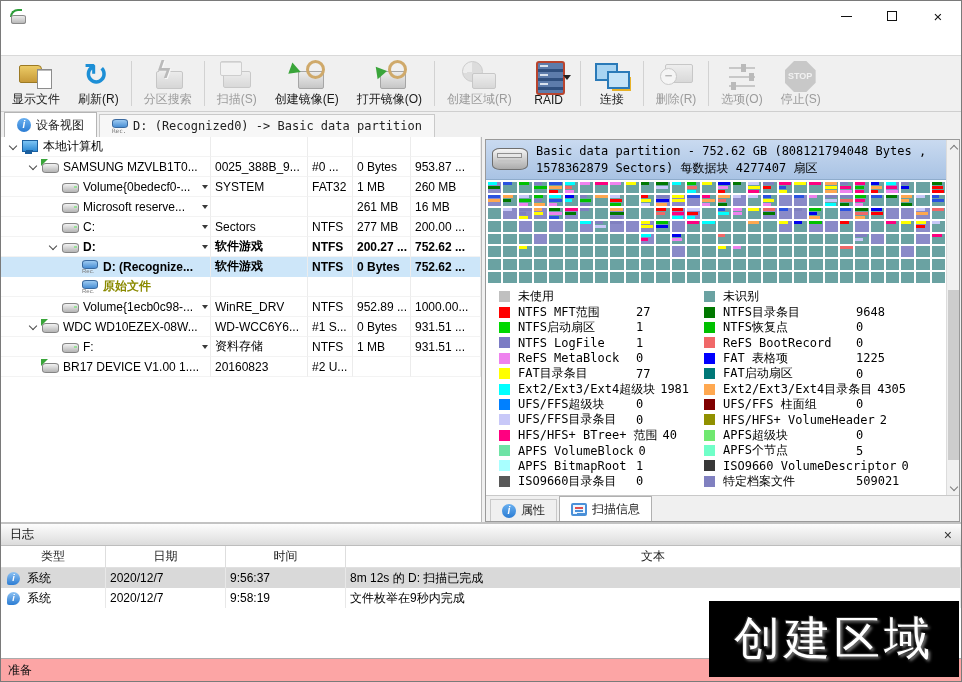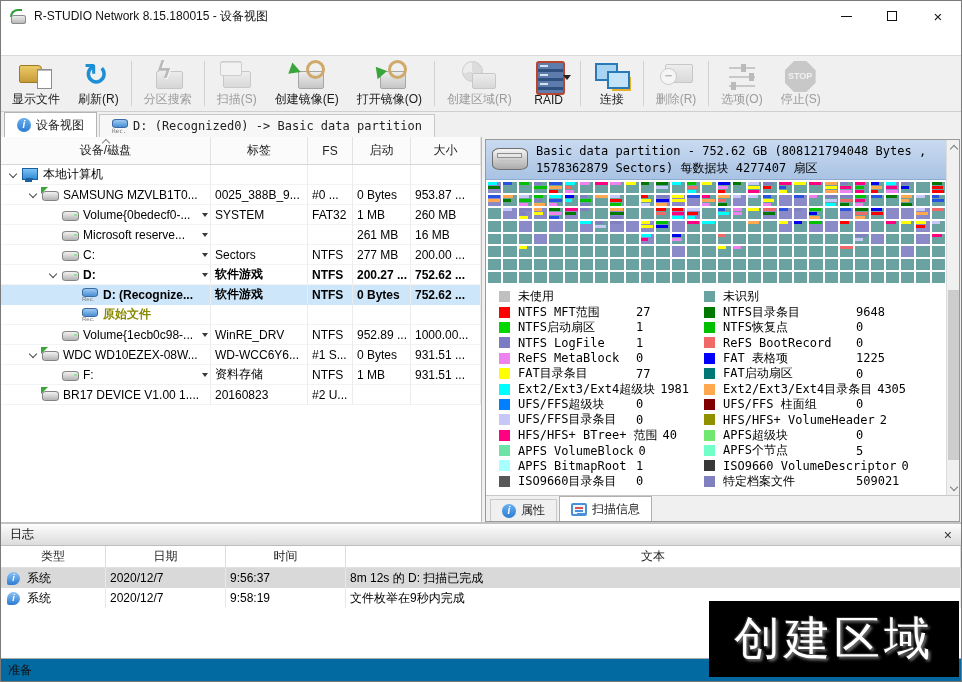--- a/index.html
+++ b/index.html
@@ -142,36 +142,35 @@
   .lhcell{display:flex;align-items:center;justify-content:center;border-right:1px solid #dedede;color:#222}
   .lc-type{width:105px;flex:none}.lc-date{width:120px;flex:none}.lc-time{width:120px;flex:none}.lc-text{flex:1}
   .logrow{height:20px;flex:none;display:flex}
   .logrow.shaded{background:#d9d9d9}
   .logrow .lrcell{display:flex;align-items:center;border-right:1px solid #e8e8e8;padding:0 4px;white-space:nowrap;overflow:hidden}
   .loginfo{width:13px;height:13px;border-radius:50% 50% 50% 2px;background:linear-gradient(#8ec2f2,#2b7cd3);color:#fff;font-size:9px;font-style:italic;font-weight:bold;text-align:center;line-height:13px;margin:0 7px 0 2px;flex:none}
   .loginfo::before{content:"i"}
   .logfill{flex:1}
 
   
-  .statusbar{flex:1;background:#0369a1;border-top:1px solid #ababab;display:flex;align-items:center;padding-left:7px;color:#111}
+  .statusbar{flex:1;background:#fca5a5;border-top:1px solid #ababab;display:flex;align-items:center;padding-left:7px;color:#111}
 
   
   .watermark{position:absolute;left:708px;top:600px;width:250px;height:76px;background:#000;color:#fff;display:flex;align-items:center;justify-content:center;font-size:46px;letter-spacing:4px;text-shadow:2px 2px 3px #777, -1px -1px 0 #2a2a2a;font-weight:normal;z-index:50}
 </style>
 </head>
 <body>
 
 <div class="window">
 
   <div class="titlebar">
     <span class="appicon">
         <span class="a2"></span>
         <span class="a1"></span>
       </span>
-    <span class="titletext">R-STUDIO Network 8.15.180015 - 设备视图</span>
     <div class="wctrls">
       <span class="wbtn">
           <span class="mingl"></span>
         </span>
       <span class="wbtn">
           <span class="maxgl"></span>
         </span>
       <span class="wbtn close">×</span>
     </div>
   </div>
@@ -284,38 +283,20 @@
       </div>
       <div class="vtab mono">
         <span class="vtabicon vti-rec"></span>
         <span>D: (Recognized0) -&gt; Basic data partition</span>
       </div>
   </div>
 
   <div class="main">
 
     <div class="tree">
-      <div class="thead">
-        <div class="thcell c-name">
-            <span class="sortup"></span>
-            <span>设备/磁盘</span>
-          </div>
-        <div class="thcell c-label">
-            <span>标签</span>
-          </div>
-        <div class="thcell c-fs">
-            <span>FS</span>
-          </div>
-        <div class="thcell c-start">
-            <span>启动</span>
-          </div>
-        <div class="thcell c-size">
-            <span>大小</span>
-          </div>
-      </div>
       <div class="tbody">
         <div class="trow">
             <div class="tcell c-name" style="padding-left: 6px;">
               <span class="chev"></span>
               <span class="tico computer"></span>
               <span class="nm">本地计算机</span>
 
             </div>
             <div class="tcell c-label">
               <span class="cv"></span>

